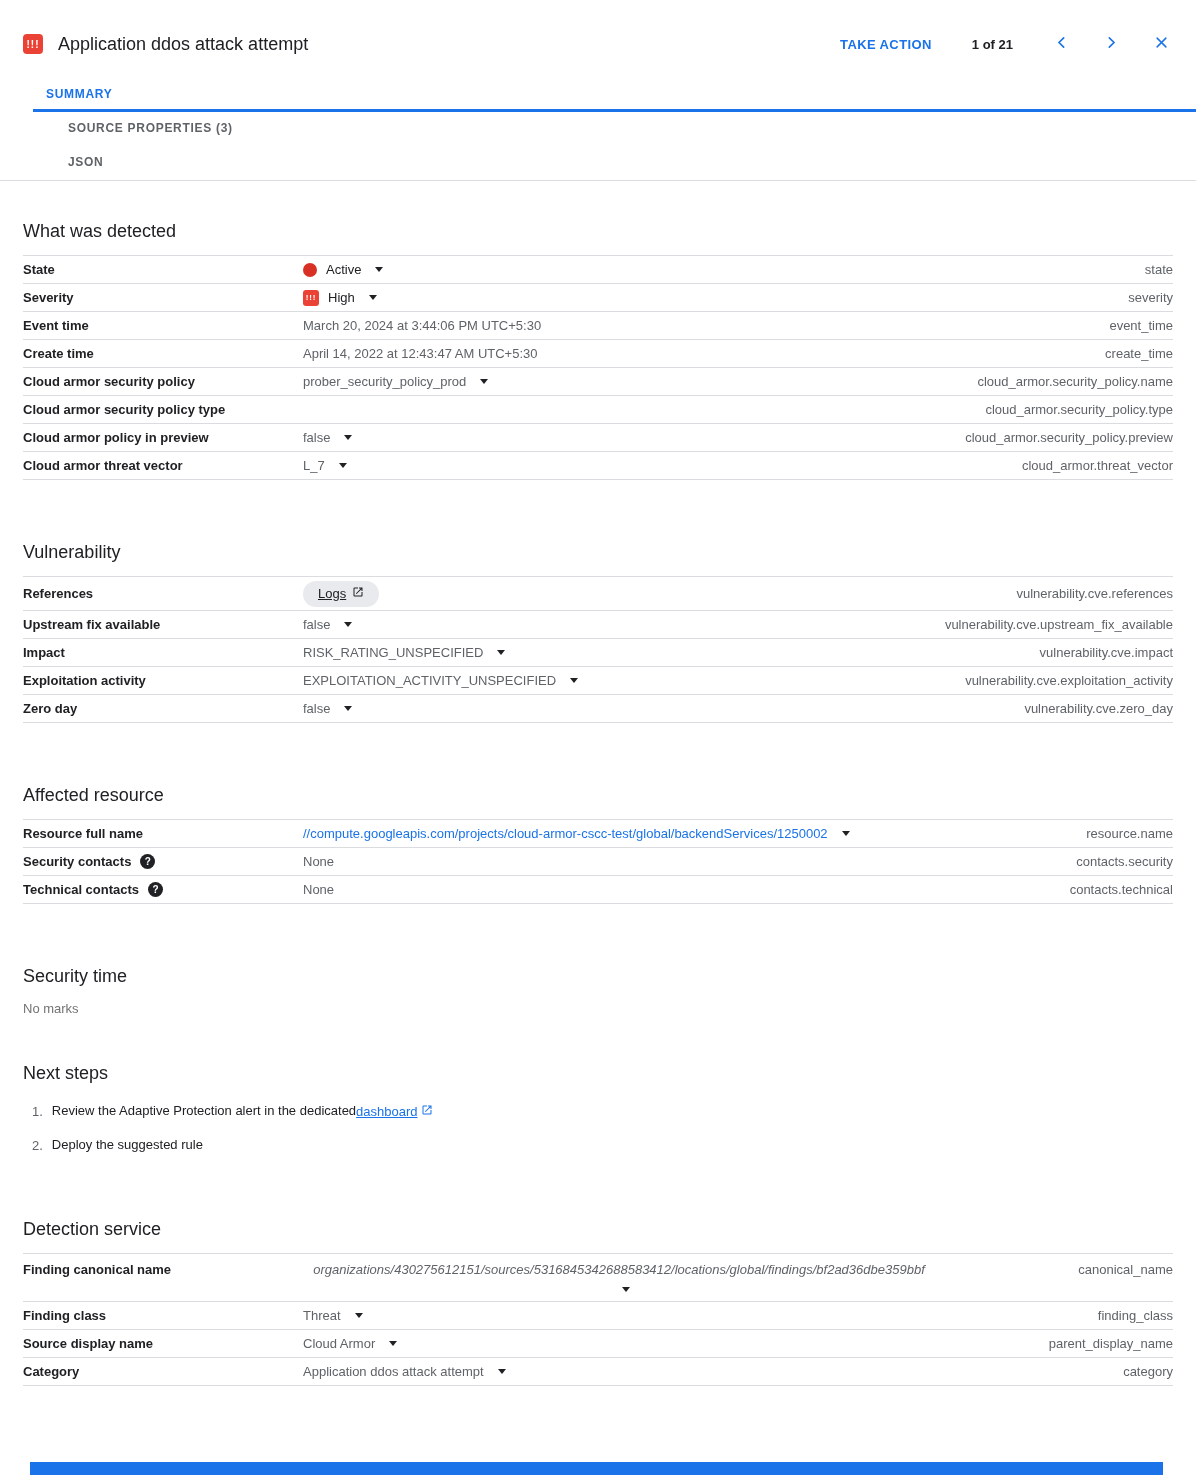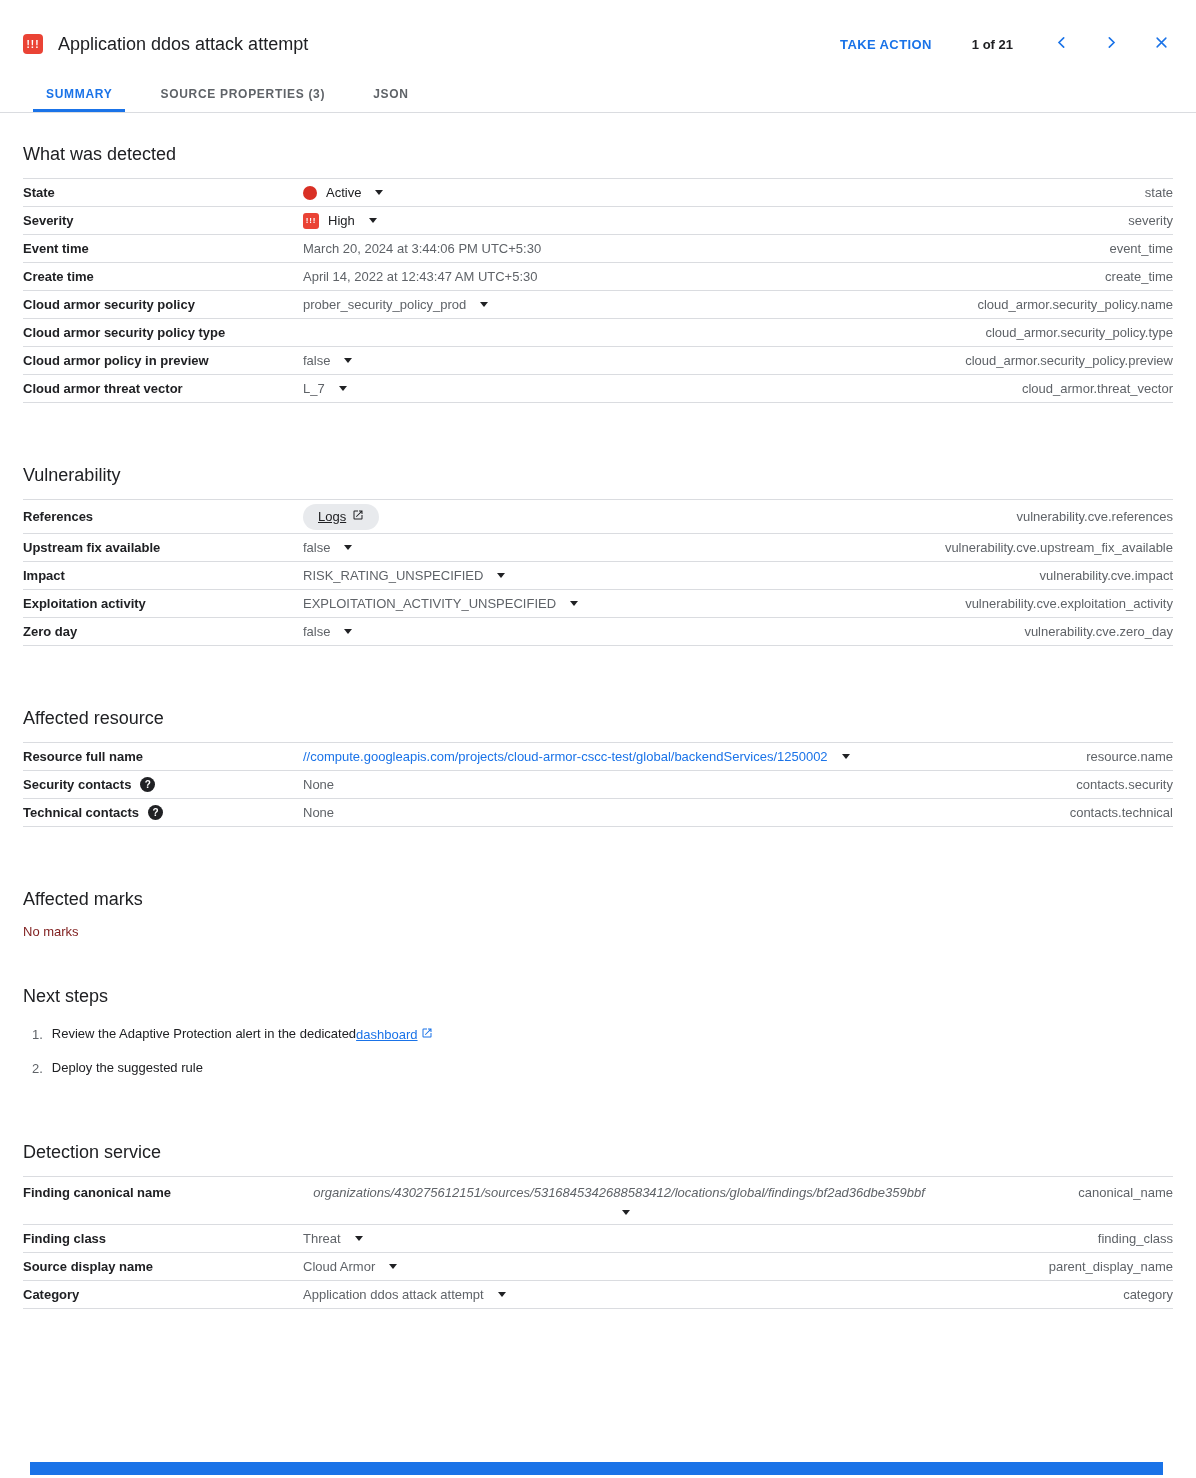--- a/index.html
+++ b/index.html
@@ -12,29 +12,29 @@
   .sev-badge { width:20px; height:20px; border-radius:4px; background:#ea4335; color:#fff;
     display:flex; align-items:center; justify-content:center; font-weight:bold; font-size:10px;
     letter-spacing:1px; flex:0 0 auto; }
   .hdr-title { font-size:18px; color:#202124; margin-left:15px; flex:1 1 auto; }
   .hdr-right { display:flex; align-items:center; }
   .take-action { color:#1a73e8; font-size:13px; font-weight:bold; letter-spacing:.4px; cursor:pointer; }
   .pager { font-size:13px; font-weight:bold; color:#202124; margin:0 36px 0 40px; }
   .icon-btn { width:24px; height:24px; display:flex; align-items:center; justify-content:center; cursor:pointer; margin-left:26px; }
 
   
-  .tabs { display:flex; margin-top:16px; border-bottom:1px solid #dadce0; margin-left:-23px; margin-right:-23px; padding-left:33px; }
+  .tabs { display:flex; margin-top:16px; border-bottom:1px solid #dadce0; margin-left:-23px; margin-right:-23px; padding-left:33px;flex-direction:column; }
   .tab { font-size:12px; font-weight:bold; letter-spacing:.7px; color:#5f6368; padding:0 13px; height:34px;
     display:flex; align-items:center; cursor:pointer; border-bottom:3px solid transparent; }
   .tab.active { color:#1a73e8; border-bottom-color:#1a73e8; }
   .tab + .tab { margin-left:22px; }
 
   
   h2.section-title { font-size:18px; font-weight:normal; color:#202124; }
-  .s-detected { margin-top:31px; }
+  .s-detected { margin-top:40px; }
   .s-gap { margin-top:62px; }
   .detail-table { margin-top:13px; border-top:1px solid #dadce0; }
   .row { display:flex; align-items:center; min-height:28px; border-bottom:1px solid #dadce0; padding:2px 0; }
   .row.align-top { align-items:flex-start; }
   .row.align-top .cell-label, .row.align-top .cell-key { padding-top:6px; }
   .row.align-top .cell-value { padding-top:3px;font-style:italic; }
   .cell-label { flex:0 0 280px; font-size:13px; font-weight:bold; color:#202124; display:flex; align-items:center; }
   .cell-value { flex:1 1 auto; min-width:0; display:flex; align-items:center; font-size:13px; color:#5f6368; padding-right:16px;text-align:center; }
   .cell-key { flex:0 0 auto; margin-left:auto; font-size:13px; color:#5f6368; white-space:nowrap; text-align:right; }
 
@@ -50,21 +50,21 @@
   .chip { background:#e8eaed; border-radius:13px; height:26px; padding:0 15px; display:flex; align-items:center; cursor:pointer; }
   .chip-inner { font-size:13px; color:#202124; text-decoration:underline; display:flex; align-items:center; }
   .chip-inner svg { margin-left:6px; }
 
   .link-blue { color:#1a73e8; cursor:pointer; }
   .select .val { white-space:nowrap; }
   .select.multiline { display:inline-block; max-width:632px; }
   .select.multiline .val { display:inline; white-space:normal; word-break:break-all; line-height:22px; }
   .select.multiline .caret { display:inline-block; margin-left:14px; vertical-align:middle; }
 
-  .no-marks { font-size:13px; color:#7f1d1d; margin-top:14px; }
+  .no-marks { font-size:13px; color:#737373; margin-top:14px; }
 
   .steps { margin-top:15px; }
   .step { display:flex; align-items:center; font-size:13px; color:#202124; margin-top:10px; }
   .step-num { color:#5f6368; margin:0 9px 0 9px; }
   .step a { color:#1a73e8; text-decoration:underline; display:inline-flex; align-items:center; cursor:pointer; }
   .step a svg { margin-left:3px; }
   .step .step-text { line-height:24px; }
 
   .bottom-bar { position:absolute; left:30px; bottom:3px; width:1133px; height:13px; background:#1a73e8; }
 </style>
@@ -297,21 +297,21 @@
         </div>
         <div class="cell-value">
             <span>None</span>
           </div>
         <div class="cell-key">contacts.technical</div>
       </div>
     </div>
   </div>
 
   <div class="s-gap">
-    <h2 class="section-title">Affected marks</h2>
+    <h2 class="section-title">Security time</h2>
     <div class="no-marks">No marks</div>
   </div>
 
   <div style="margin-top:47px;">
     <h2 class="section-title">Next steps</h2>
     <div class="steps">
       <div class="step">
         <span class="step-num">1.</span>
         <span class="step-text">Review the Adaptive Protection alert in the dedicated </span>
         <a>

